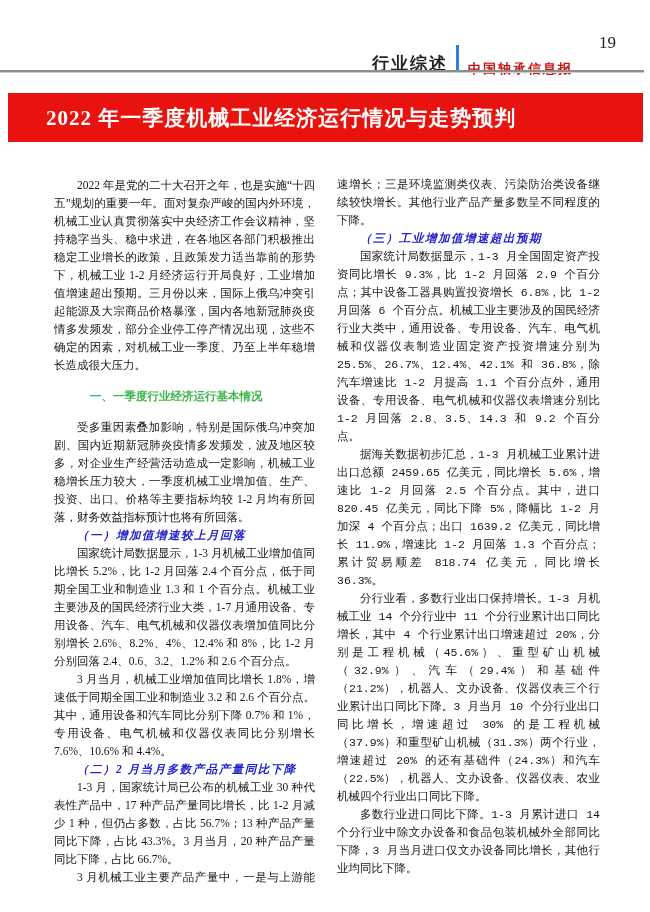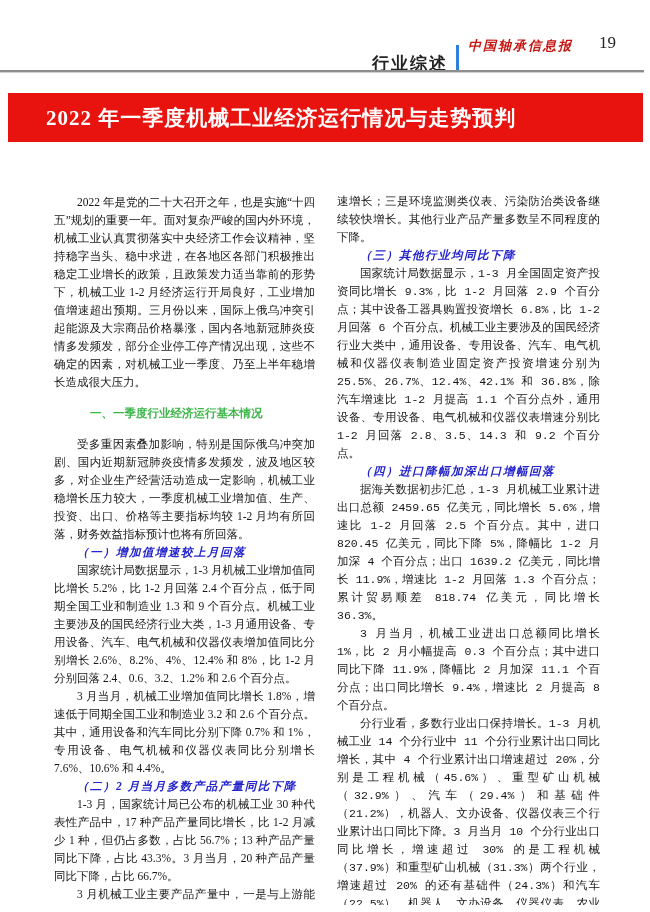--- a/index.html
+++ b/index.html
@@ -9,42 +9,42 @@
   }
   
   .hdr-section{
     position:absolute;top:52px;left:372px;width:76px;
     font-size:17px;font-weight:bold;color:#242424;letter-spacing:2px;text-align:right;
   }
   .hdr-divider{
     position:absolute;top:45px;left:456px;width:3px;height:27px;background:#2f80d8;
   }
   .hdr-masthead{
-    position:absolute;top:37px;left:468px;width:120px;
-    font-size:13px;font-weight:bold;font-style:italic;color:#c41410;letter-spacing:2px;white-space:nowrap;
+    position:absolute;top:60px;left:468px;width:120px;
+    font-size:13px;font-weight:bold;color:#c41410;letter-spacing:2px;white-space:nowrap;
   }
   .hdr-page{
     position:absolute;top:33px;left:599px;font-size:17px;color:#242424;
   }
   .hdr-rule{
     position:absolute;top:70px;left:0;width:644px;height:2px;
     background:#8d8d8d;border-bottom:1px solid #cfcfcf;
   }
   
   .banner{
     position:absolute;top:93px;left:8px;width:635px;height:49px;
     background:#e8130e;display:flex;align-items:center;
   }
   .banner-title{
     color:#ffffff;font-size:21px;font-weight:bold;letter-spacing:1px;
     padding-left:38px;white-space:nowrap;
   }
   
   .col{
-    position:absolute;top:193px;height:712px;overflow:hidden;
+    position:absolute;top:176px;height:712px;overflow:hidden;
     font-size:11.5px;line-height:18px;text-align:justify;color:#161616;
   }
   .col-left{left:54px;width:261px;}
   .col-right{left:337px;width:263px;font-family:Liberation Mono, monospace;}
   .p{margin:0;text-indent:2em;}
   .p-cont{margin:0;text-indent:0;}
   .h-green{
     margin:13px;text-indent:2em;color:#3cb549;font-weight:bold;
     font-family:"Liberation Sans",sans-serif;font-size:11.5px;
   }
@@ -66,32 +66,30 @@
 
   <div class="banner">
     <span class="banner-title">2022 年一季度机械工业经济运行情况与走势预判</span>
   </div>
 
   <div class="col col-left">
     <p class="p">2022 年是党的二十大召开之年，也是实施“十四五”规划的重要一年。面对复杂严峻的国内外环境，机械工业认真贯彻落实中央经济工作会议精神，坚持稳字当头、稳中求进，在各地区各部门积极推出稳定工业增长的政策，且政策发力适当靠前的形势下，机械工业 1-2 月经济运行开局良好，工业增加值增速超出预期。三月份以来，国际上俄乌冲突引起能源及大宗商品价格暴涨，国内各地新冠肺炎疫情多发频发，部分企业停工停产情况出现，这些不确定的因素，对机械工业一季度、乃至上半年稳增长造成很大压力。</p>
     <p class="h-green">一、一季度行业经济运行基本情况</p>
     <p class="p">受多重因素叠加影响，特别是国际俄乌冲突加剧、国内近期新冠肺炎疫情多发频发，波及地区较多，对企业生产经营活动造成一定影响，机械工业稳增长压力较大，一季度机械工业增加值、生产、投资、出口、价格等主要指标均较 1-2 月均有所回落，财务效益指标预计也将有所回落。</p>
     <p class="h-blue">（一）增加值增速较上月回落</p>
-    <p class="p">国家统计局数据显示，1-3 月机械工业增加值同比增长 5.2%，比 1-2 月回落 2.4 个百分点，低于同期全国工业和制造业 1.3 和 9 个百分点。机械工业主要涉及的国民经济行业大类，1-3 月通用设备、专用设备、汽车、电气机械和仪器仪表增加值同比分别增长 2.6%、8.2%、4%、12.4% 和 8%，比 1-2 月分别回落 2.4、0.6、3.2、1.2% 和 2.6 个百分点。</p>
+    <p class="p">国家统计局数据显示，1-3 月机械工业增加值同比增长 5.2%，比 1-2 月回落 2.4 个百分点，低于同期全国工业和制造业 1.3 和 1 个百分点。机械工业主要涉及的国民经济行业大类，1-7 月通用设备、专用设备、汽车、电气机械和仪器仪表增加值同比分别增长 2.6%、8.2%、4%、12.4% 和 8%，比 1-2 月分别回落 2.4、0.6、3.2、1.2% 和 2.6 个百分点。</p>
     <p class="p">3 月当月，机械工业增加值同比增长 1.8%，增速低于同期全国工业和制造业 3.2 和 2.6 个百分点。其中，通用设备和汽车同比分别下降 0.7% 和 1%，专用设备、电气机械和仪器仪表同比分别增长 7.6%、10.6% 和 4.4%。</p>
     <p class="h-blue">（二）2 月当月多数产品产量同比下降</p>
     <p class="p">1-3 月，国家统计局已公布的机械工业 30 种代表性产品中，17 种产品产量同比增长，比 1-2 月减少 1 种，但仍占多数，占比 56.7%；13 种产品产量同比下降，占比 43.3%。3 月当月，20 种产品产量同比下降，占比 66.7%。</p>
     <p class="p">3 月机械工业主要产品产量中，一是与上游能源、原材料类行业密切相关的多数石化设备、通用类设备、矿山设备、金属冶炼设备、发电类设备、电站类设备、电缆光缆等产品设备仍保持增长；二是汽车总体保持增长，其中乘用车增长、商用车下降，新能源汽车继续高</p>
   </div>
 
   <div class="col col-right">
     <p class="p-cont">速增长；三是环境监测类仪表、污染防治类设备继续较快增长。其他行业产品产量多数呈不同程度的下降。</p>
-    <p class="h-blue">（三）其他行业均同比下降</p>
+    <p class="h-blue">（三）工业增加值增速超出预期</p>
     <p class="p">国家统计局数据显示，1-3 月全国固定资产投资同比增长 9.3%，比 1-2 月回落 2.9 个百分点；其中设备工器具购置投资增长 6.8%，比 1-2 月回落 6 个百分点。机械工业主要涉及的国民经济行业大类中，通用设备、专用设备、汽车、电气机械和仪器仪表制造业固定资产投资增速分别为 25.5%、26.7%、12.4%、42.1% 和 36.8%，除汽车增速比 1-2 月提高 1.1 个百分点外，通用设备、专用设备、电气机械和仪器仪表增速分别比 1-2 月回落 2.8、3.5、14.3 和 9.2 个百分点。</p>
-    <p class="h-blue">（四）进口降幅加深出口增幅回落</p>
     <p class="p">据海关数据初步汇总，1-3 月机械工业累计进出口总额 2459.65 亿美元，同比增长 5.6%，增速比 1-2 月回落 2.5 个百分点。其中，进口 820.45 亿美元，同比下降 5%，降幅比 1-2 月加深 4 个百分点；出口 1639.2 亿美元，同比增长 11.9%，增速比 1-2 月回落 1.3 个百分点；累计贸易顺差 818.74 亿美元，同比增长 36.3%。</p>
-    <p class="p">3 月当月，机械工业进出口总额同比增长 1%，比 2 月小幅提高 0.3 个百分点；其中进口同比下降 11.9%，降幅比 2 月加深 11.1 个百分点；出口同比增长 9.4%，增速比 2 月提高 8 个百分点。</p>
     <p class="p">分行业看，多数行业出口保持增长。1-3 月机械工业 14 个分行业中 11 个分行业累计出口同比增长，其中 4 个行业累计出口增速超过 20%，分别是工程机械（45.6%）、重型矿山机械（32.9%）、汽车（29.4%）和基础件（21.2%），机器人、文办设备、仪器仪表三个行业累计出口同比下降。3 月当月 10 个分行业出口同比增长，增速超过 30% 的是工程机械（37.9%）和重型矿山机械（31.3%）两个行业，增速超过 20% 的还有基础件（24.3%）和汽车（22.5%），机器人、文办设备、仪器仪表、农业机械四个行业出口同比下降。</p>
     <p class="p">多数行业进口同比下降。1-3 月累计进口 14 个分行业中除文办设备和食品包装机械外全部同比下降，3 月当月进口仅文办设备同比增长，其他行业均同比下降。</p>
 
   </div>
 
 </div>
 
 </body></html>

